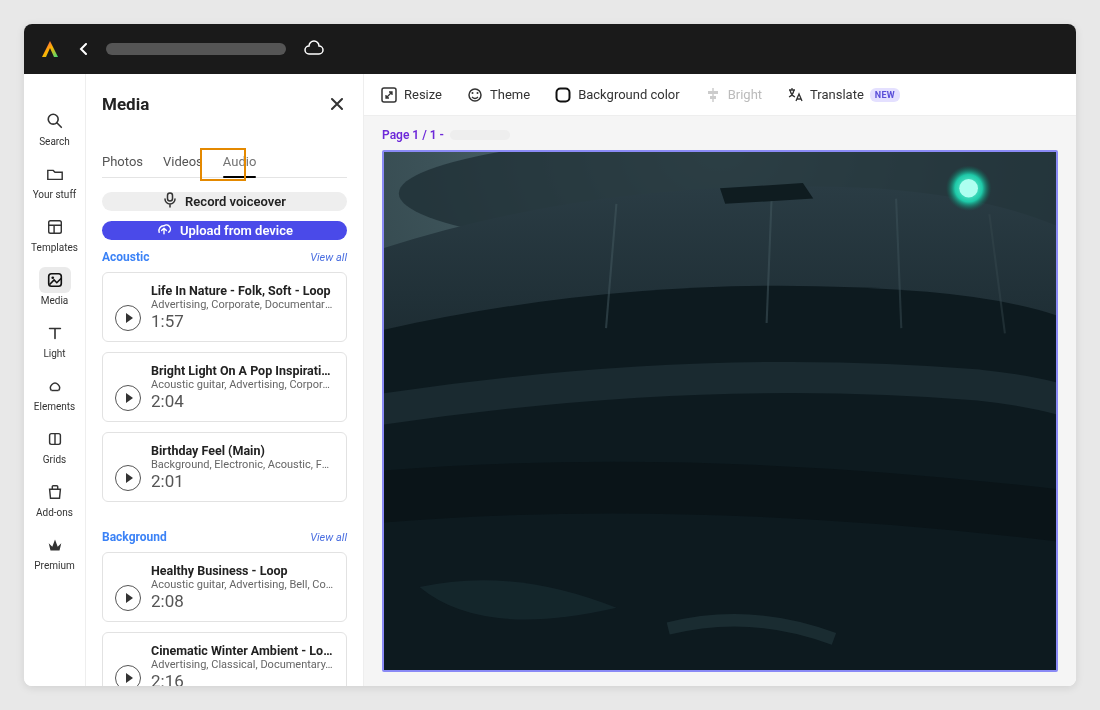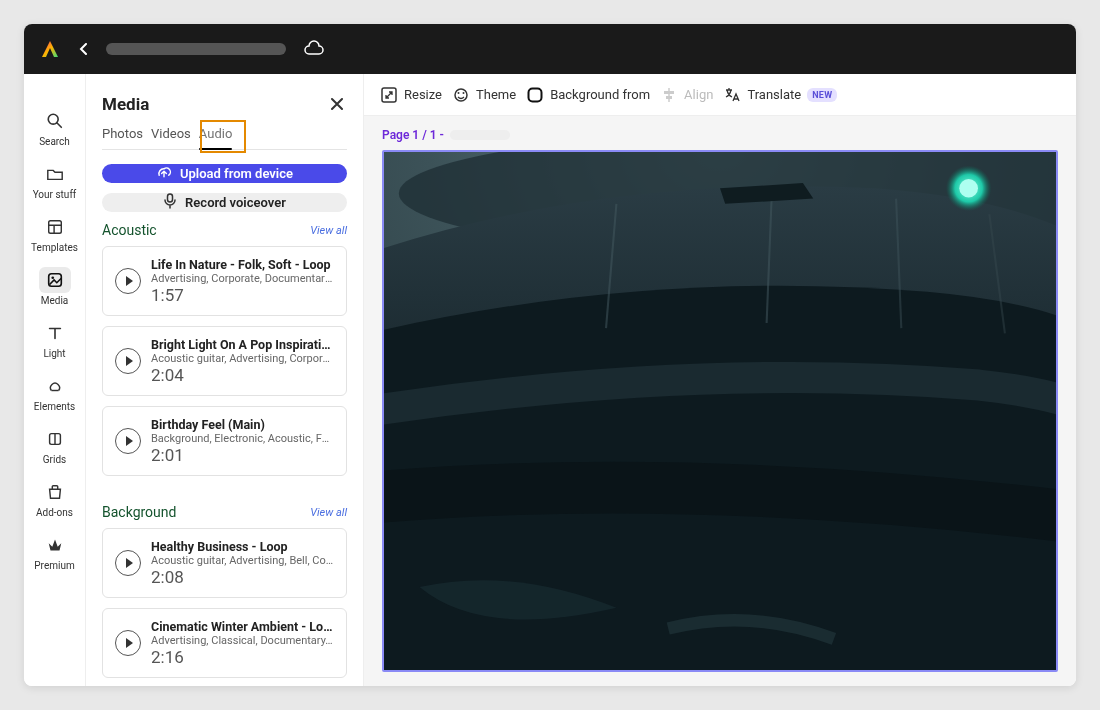--- a/index.html
+++ b/index.html
@@ -14,43 +14,43 @@
     .leftbar { width: 62px; background: #fff; border-right: 1px solid #eee; display: flex; flex-direction: column; align-items: center; padding-top: 28px; gap: 4px; }
     .leftbar-item { width: 54px; display: flex; flex-direction: column; align-items: center; padding: 6px 0 4px 0; cursor: pointer; border-radius: 6px; }
     .leftbar-item.active .leftbar-icon-wrap { background: #eaeaea; }
     .leftbar-icon-wrap { width: 32px; height: 26px; display: flex; align-items: center; justify-content: center; border-radius: 6px; }
     .leftbar-icon { width: 18px; height: 18px; }
     .leftbar-label { font-size: 10px; color: #333; margin-top: 2px; }
     .media-panel { width: 278px; background: #fff; border-right: 1px solid #eee; display: flex; flex-direction: column; padding: 20px 16px 12px 16px; overflow-y: auto; }
     .media-header { display: flex; align-items: center; justify-content: space-between; margin-bottom: 12px; }
     .media-title { font-size: 17px; font-weight: 700; color: #222; }
     .close-btn { width: 20px; height: 20px; cursor: pointer; display: flex; align-items: center; justify-content: center; }
-    .tabs { display: flex; gap: 8px; border-bottom: 1px solid #e4e4e4; margin-bottom: 14px; position: relative; }
+    .tabs { display: flex; gap: 20px; border-bottom: 1px solid #e4e4e4; margin-bottom: 14px; position: relative; margin-top: 28px; }
     .tab { font-size: 13px; color: #555; padding-bottom: 8px; cursor: pointer; position: relative; }
     .tab.active { color: #737373; font-weight: 400; }
     .tab.active::after { content:""; position:absolute; left:0; right:0; bottom:-1px; height:2px; background:#000; border-radius:1px; }
     .tab-highlight { position: absolute; border: 2px solid #e48900; top: -6px; bottom: -4px; pointer-events: none; }
     .btn { width: 100%; height: 34px; border-radius: 17px; display: flex; align-items: center; justify-content: center; gap: 8px; font-size: 13px; font-weight: 600; cursor: pointer; border: none; margin-bottom: 10px; }
     .btn-primary { background: #4a4ae9; color: #fff; }
     .btn-secondary { background: #eeeeee; color: #222; }
     .search-field { width: 100%; height: 32px; border: 1px solid #bbb; border-radius: 16px; display: flex; align-items: center; padding: 0 12px; gap: 8px; margin-bottom: 16px; }
     .search-field input { border: none; outline: none; flex: 1; font-size: 13px; color: #333; background: transparent; }
     .section { margin-bottom: 18px; }
     .section-header { display: flex; align-items: center; justify-content: space-between; margin-bottom: 8px; }
-    .section-title { font-size: 14px; font-weight: 400; color: #14532d; }
+    .section-title { font-size: 12px; font-weight: 700; color: #3b82f6; }
     .view-all { font-size: 11px; color: #4a6ee0; cursor: pointer; font-style: italic; }
-    .track { border: 1px solid #e2e2e2; border-radius: 6px; padding: 10px 12px; display: flex; align-items: center; gap: 10px; margin-bottom: 10px; cursor: pointer; }
+    .track { border: 1px solid #e2e2e2; border-radius: 6px; padding: 10px 12px; display: flex; align-items: flex-end; gap: 10px; margin-bottom: 10px; cursor: pointer; }
     .play-btn { width: 26px; height: 26px; border-radius: 50%; border: 1.5px solid #555; display: flex; align-items: center; justify-content: center; flex-shrink: 0; cursor: pointer; }
     .play-triangle { width: 0; height: 0; border-left: 7px solid #333; border-top: 5px solid transparent; border-bottom: 5px solid transparent; margin-left: 2px; }
     .track-meta { flex: 1; overflow: hidden; }
     .track-title { font-size: 12.5px; font-weight: 700; color: #222; white-space: nowrap; overflow: hidden; text-overflow: ellipsis; }
     .track-tags { font-size: 11px; color: #666; white-space: nowrap; overflow: hidden; text-overflow: ellipsis; }
     .track-duration { font-size: 17px; color: #555; }
     .canvas-area { flex: 1; background: #f5f5f5; display: flex; flex-direction: column; }
-    .toolbar { height: 42px; background: #fff; border-bottom: 1px solid #eee; display: flex; align-items: center; gap: 10px; padding: 0 16px; }
+    .toolbar { height: 42px; background: #fff; border-bottom: 1px solid #eee; display: flex; align-items: center; gap: 24px; padding: 0 16px; }
     .tool-item { display: flex; align-items: center; gap: 6px; font-size: 13px; color: #333; cursor: pointer; }
     .tool-item.disabled { color: #bbb; cursor: default; }
     .tool-icon { width: 18px; height: 18px; display: flex; align-items: center; justify-content: center; }
     .badge-new { background: #e4e0ff; color: #5a4fd8; font-size: 9px; font-weight: 700; padding: 2px 5px; border-radius: 6px; letter-spacing: 0.3px; }
     .page-label-row { padding: 12px 18px 8px 18px; display: flex; align-items: center; gap: 6px; }
     .page-label { font-size: 12px; color: #6d28d9; font-weight: 600; }
     .page-title-pill { width: 60px; height: 10px; background: #eee; border-radius: 5px; }
     .canvas { flex: 1; margin: 0 18px 14px 18px; border: 2px solid #8a8af5; border-radius: 2px; overflow: hidden; position: relative; background: #1a3038; }
     .canvas svg { width: 100%; height: 100%; display: block; }
   </style>
@@ -175,33 +175,33 @@
               <path d="M2 2 L12 12 M12 2 L2 12" stroke="#333" stroke-width="2" stroke-linecap="round"></path>
             </svg>
         </span>
       </div>
       <div class="tabs">
         <span class="tab">Photos</span>
         <span class="tab">Videos</span>
         <span class="tab active">Audio</span>
         <div class="tab-highlight" style="left:98px; width:46px;"></div>
       </div>
-      <button class="btn btn-primary">
-        <span><svg width="16" height="16" viewBox="0 0 20 20">
-              <path d="M4 14 A6 6 0 0 1 10 6 A5 5 0 0 1 16 14 M10 16 L10 9 M7 12 L10 9 L13 12" fill="none" stroke="#fff" stroke-width="1.8" stroke-linecap="round" stroke-linejoin="round"></path>
-            </svg></span>
-        <span>Upload from device</span>
-      </button>
       <button class="btn btn-secondary">
         <span><svg width="14" height="16" viewBox="0 0 14 16">
               <rect x="4.5" y="1" width="5" height="8" rx="2.5" fill="none" stroke="#333" stroke-width="1.5"></rect>
               <path d="M2 7 A5 5 0 0 0 12 7 M7 12 L7 15" fill="none" stroke="#333" stroke-width="1.5" stroke-linecap="round"></path>
             </svg></span>
         <span>Record voiceover</span>
       </button>
+      <button class="btn btn-primary">
+        <span><svg width="16" height="16" viewBox="0 0 20 20">
+              <path d="M4 14 A6 6 0 0 1 10 6 A5 5 0 0 1 16 14 M10 16 L10 9 M7 12 L10 9 L13 12" fill="none" stroke="#fff" stroke-width="1.8" stroke-linecap="round" stroke-linejoin="round"></path>
+            </svg></span>
+        <span>Upload from device</span>
+      </button>
 
       <div class="section">
         <div class="section-header">
           <span class="section-title">Acoustic</span>
           <span class="view-all">View all</span>
         </div>
         <div class="track">
           <div class="play-btn">
               <div class="play-triangle"></div>
             </div>
@@ -282,31 +282,31 @@
               </svg>
             </span>
           <span>Theme</span>
         </div>
         <div class="tool-item">
           <span class="tool-icon">
               <svg viewBox="0 0 18 18">
                 <rect x="2.5" y="2.5" width="13" height="13" rx="4" fill="none" stroke="#111" stroke-width="2"></rect>
               </svg>
             </span>
-          <span>Background from</span>
+          <span>Background color</span>
         </div>
         <div class="tool-item disabled">
           <span class="tool-icon">
               <svg viewBox="0 0 18 18">
                 <line x1="9" y1="2" x2="9" y2="16" stroke="#ccc" stroke-width="1.5"></line>
                 <rect x="4" y="5" width="10" height="3" fill="#ccc"></rect>
                 <rect x="6" y="10" width="6" height="3" fill="#ccc"></rect>
               </svg>
             </span>
-          <span>Align</span>
+          <span>Bright</span>
         </div>
         <div class="tool-item">
           <span class="tool-icon">
               <svg viewBox="0 0 18 18">
                 <path d="M3 4 L9 4 M6 4 L6 2 M4 4 Q5 9 9 11 M8 4 Q7 9 3 11" fill="none" stroke="#333" stroke-width="1.3"></path>
                 <path d="M10 15 L13 8 L16 15 M11 13 L15 13" fill="none" stroke="#333" stroke-width="1.3"></path>
               </svg>
             </span>
           <span>Translate</span>
           <span class="badge-new">NEW</span>

